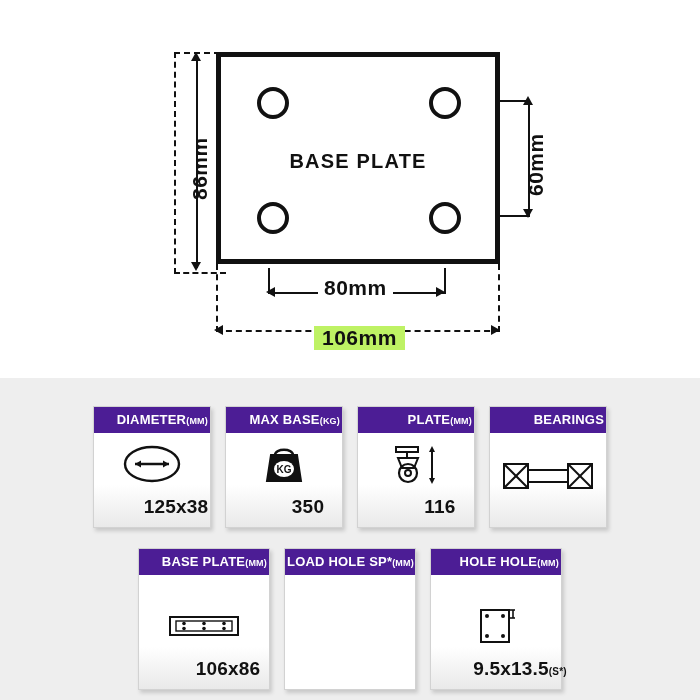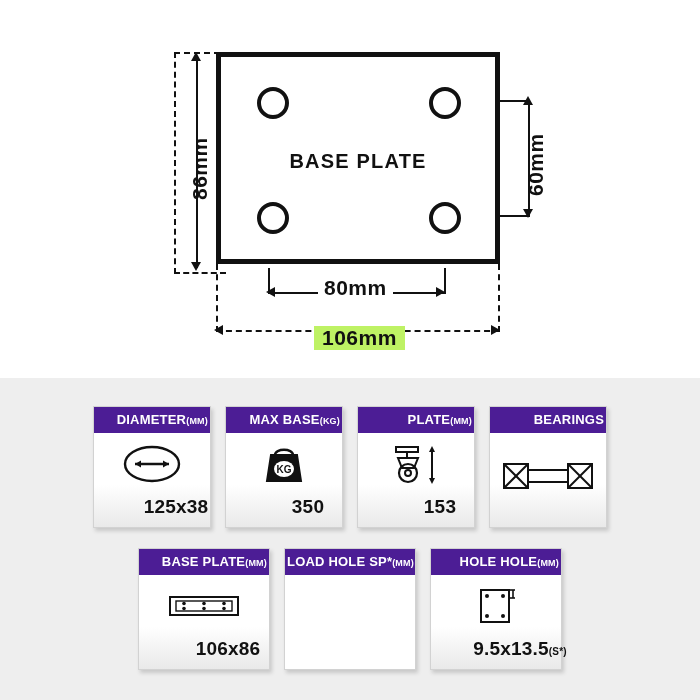--- a/index.html
+++ b/index.html
@@ -133,21 +133,21 @@
 
   .card {
     width: 118px;
     background: #ffffff;
     border: 1px solid #d2d2d2;
     box-shadow: 2px 3px 4px rgba(0,0,0,0.16);
     display: flex;
     flex-direction: column;
     align-items: stretch;
   }
-  .card.wide { width: 132px; }
+  .card.wide { width: 132px; gap: 20px; }
 
   .card-head {
     background: #4c1d95;
     color: #ffffff;
     text-align: right;
     padding: 5px 2px 6px 2px;
     font-size: 13px;
     font-weight: bold;
     letter-spacing: 0.2px;
     white-space: nowrap;
@@ -273,21 +273,21 @@
               <rect x="8" y="5" width="22" height="5" fill="none" stroke="#111" stroke-width="2"></rect>
               <path d="M19 10 L19 16" stroke="#111" stroke-width="2"></path>
               <path d="M10 16 L30 16 L26 26 L14 26 Z" fill="none" stroke="#111" stroke-width="2"></path>
               <circle cx="20" cy="31" r="9" fill="none" stroke="#111" stroke-width="2.2"></circle>
               <circle cx="20" cy="31" r="3" fill="none" stroke="#111" stroke-width="2"></circle>
               <line x1="44" y1="7" x2="44" y2="39" stroke="#111" stroke-width="2"></line>
               <polygon points="44,4 41,10 47,10" fill="#111"></polygon>
               <polygon points="44,42 41,36 47,36" fill="#111"></polygon>
             </svg>
           </div>
-          <div class="card-value">153</div>
+          <div class="card-value">116</div>
         </div>
       </div>
 
       <div class="card">
         <div class="card-head"><span>BEARINGS</span><span class="unit"></span></div>
         <div class="card-body">
           <div class="icon-box" style="height:70px;">
             <svg width="96" height="36" viewBox="0 0 96 36" aria-hidden="true">
               <rect x="4" y="6" width="24" height="24" fill="none" stroke="#111" stroke-width="2"></rect>
               <line x1="4" y1="6" x2="28" y2="30" stroke="#111" stroke-width="2"></line>

